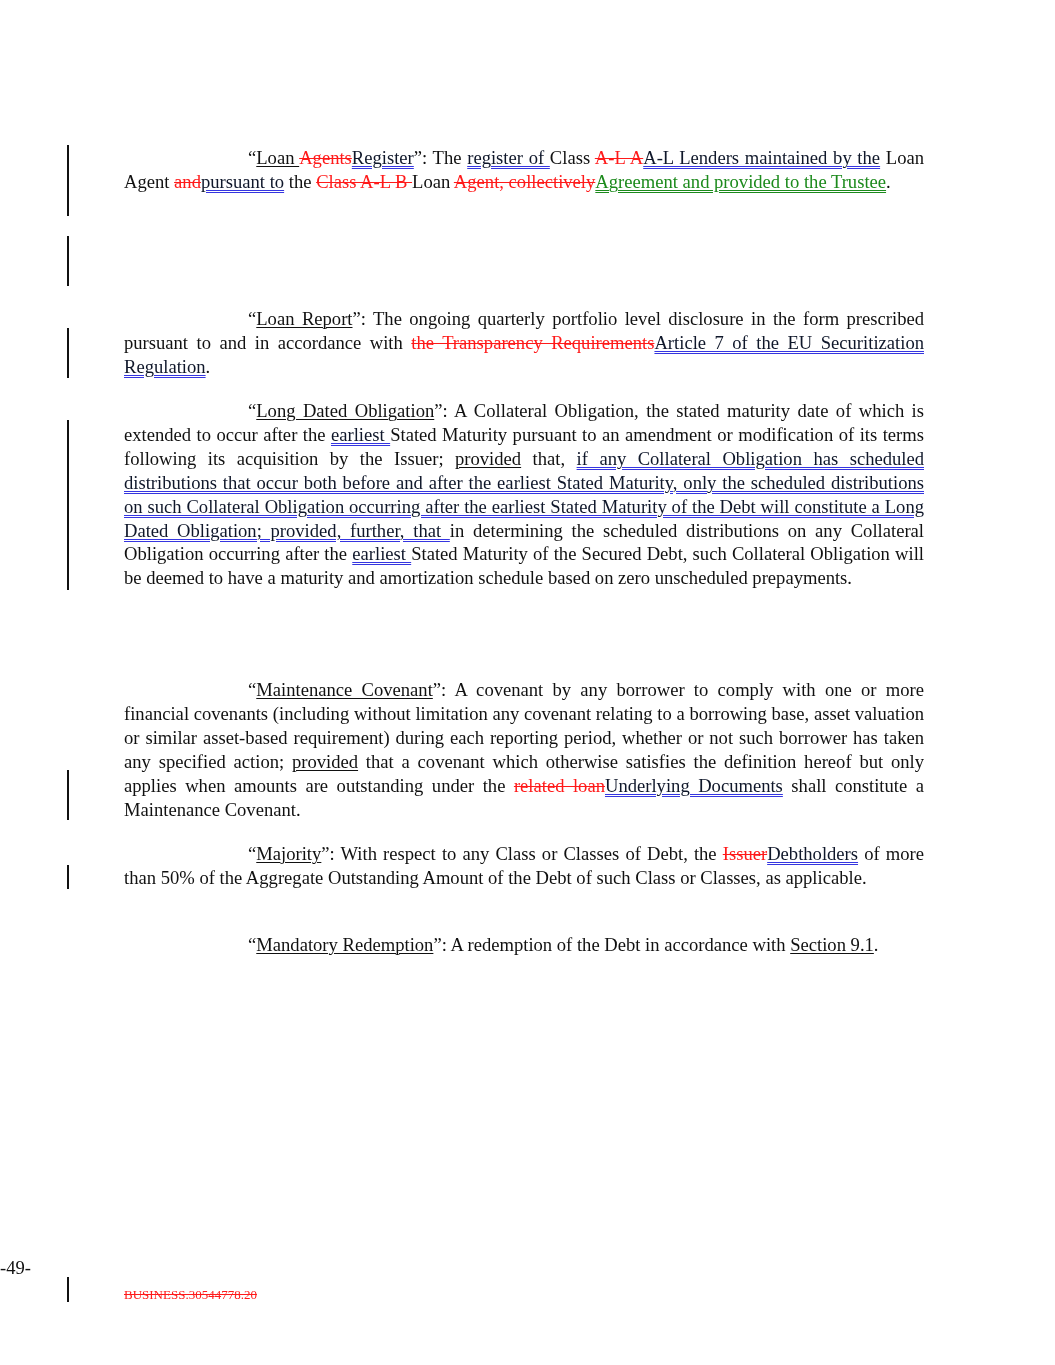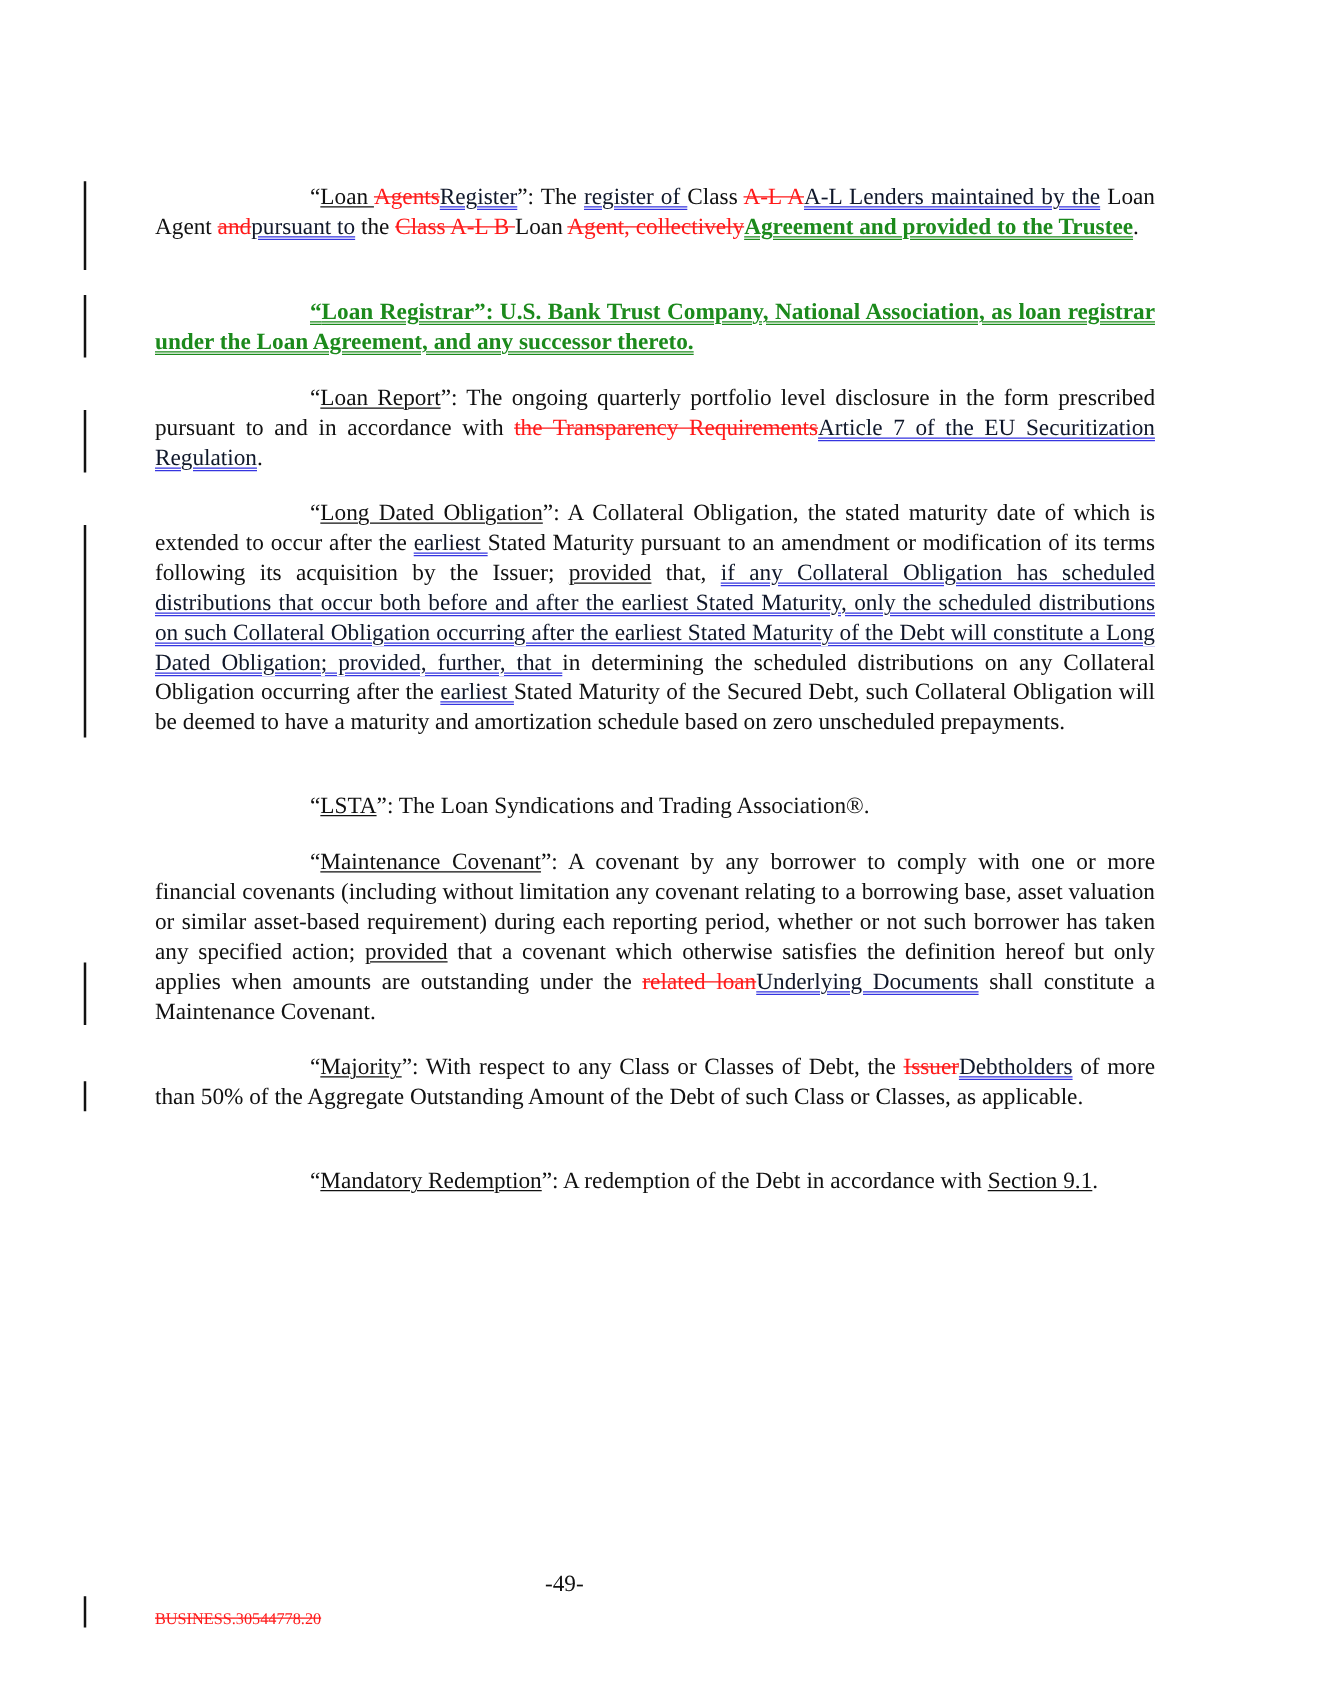--- a/index.html
+++ b/index.html
@@ -10,45 +10,43 @@
     font-size: 18.6px; color: #111;
   }
   .para {
     position: absolute; left: 124px; width: 800px;
     line-height: 23.9px; text-align: justify; text-align-last: auto;
     margin: 0;
   }
   .para .indent { display: inline-block; width: 124px; }
   .u { text-decoration: underline; text-decoration-thickness: 1px; text-underline-offset: 2px; }
   .ins-blue { color: #0f172a; text-decoration: underline double; text-decoration-color: #3535e0; text-decoration-thickness: 1px; text-underline-offset: 2px; }
-  .ins-green { color: #1c8a1c; text-decoration: underline double; text-decoration-color: #1c8a1c; text-decoration-thickness: 1px; text-underline-offset: 2px; font-weight: bold; }
+  .ins-green { color: #1c8a1c; text-decoration: underline double; text-decoration-color: #1c8a1c; text-decoration-thickness: 1px; text-underline-offset: 2px; }
   .del { color: #ff1a1a; text-decoration: line-through; text-decoration-color: #ff1a1a; text-decoration-thickness: 1px; margin-top: 29px; }
   .change-bar { position: absolute; left: 67px; width: 2px; background: #111; }
-  .page-num { position: absolute; left: 0; width: 903px; top: 1257px; text-align: center; font-size: 18.6px; }
+  .page-num { position: absolute; left: 0; width: 903px; top: 1257px; font-size: 18.6px; }
   .footer-id {
     position: absolute; left: 124px; top: 1287px; font-size: 13px;
     color: #ff1a1a; text-decoration: line-through; text-decoration-color: #ff1a1a;
   }
 </style>
 </head>
 <body>
 
 <div class="page">
   <div class="change-bar" style="top:145px;height:71px;"></div>
   <div class="change-bar" style="top:236px;height:50px;"></div>
   <div class="change-bar" style="top:328px;height:50px;"></div>
   <div class="change-bar" style="top:420px;height:170px;"></div>
   <div class="change-bar" style="top:770px;height:50px;"></div>
   <div class="change-bar" style="top:865px;height:24px;"></div>
   <div class="change-bar" style="top:1277px;height:25px;"></div>
 
   <p class="para" style="top:146px;"><span class="indent"></span><span>“</span><span class="u">Loan </span><span class="del">Agents</span><span class="ins-blue">Register</span><span>”:  The </span><span class="ins-blue">register of </span><span>Class </span><span class="del">A-L A</span><span class="ins-blue">A-L Lenders maintained by the</span><span> Loan Agent </span><span class="del">and</span><span class="ins-blue">pursuant to</span><span> the </span><span class="del">Class A-L B </span><span>Loan </span><span class="del">Agent, collectively</span><span class="ins-green">Agreement and provided to the Trustee</span><span>.</span></p>
-  <p class="para" style="top:238px;"><span class="indent"></span><span class="ins-green q-blue">“</span><span class="ins-green">Loan Registrar”:  U.S. Bank Trust Company, National Association, as loan registrar under the Loan Agreement, and any successor thereto.</span></p>
   <p class="para" style="top:307px;"><span class="indent"></span><span>“</span><span class="u">Loan Report</span><span>”: The ongoing quarterly portfolio level disclosure in the form prescribed pursuant to and in accordance with </span><span class="del">the Transparency Requirements</span><span class="ins-blue">Article 7 of the EU Securitization Regulation</span><span>.</span></p>
   <p class="para" style="top:399px;"><span class="indent"></span><span>“</span><span class="u">Long Dated Obligation</span><span>”:  A Collateral Obligation, the stated maturity date of which is extended to occur after the </span><span class="ins-blue">earliest </span><span>Stated Maturity pursuant to an amendment or modification of its terms following its acquisition by the Issuer; </span><span class="u">provided</span><span> that, </span><span class="ins-blue">if any Collateral Obligation has scheduled distributions that occur both before and after the earliest Stated Maturity, only the scheduled distributions on such Collateral Obligation occurring after the earliest Stated Maturity of the Debt will constitute a Long Dated Obligation; provided, further, that </span><span>in determining the scheduled distributions on any Collateral Obligation occurring after the </span><span class="ins-blue">earliest </span><span>Stated Maturity of the Secured Debt, such Collateral Obligation will be deemed to have a maturity and amortization schedule based on zero unscheduled prepayments.</span></p>
-  <p class="para" style="top:633px;"><span class="indent"></span><span>“</span><span class="u">LSTA</span><span>”:  The Loan Syndications and Trading Association®.</span></p>
   <p class="para" style="top:678px;"><span class="indent"></span><span>“</span><span class="u">Maintenance Covenant</span><span>”:  A covenant by any borrower to comply with one or more financial covenants (including without limitation any covenant relating to a borrowing base, asset valuation or similar asset-based requirement) during each reporting period, whether or not such borrower has taken any specified action; </span><span class="u">provided</span><span> that a covenant which otherwise satisfies the definition hereof but only applies when amounts are outstanding under the </span><span class="del">related loan</span><span class="ins-blue">Underlying Documents</span><span> shall constitute a Maintenance Covenant.</span></p>
   <p class="para" style="top:842px;"><span class="indent"></span><span>“</span><span class="u">Majority</span><span>”:   With respect to any Class or Classes of Debt, the </span><span class="del">Issuer</span><span class="ins-blue">Debtholders</span><span> of more than 50% of the Aggregate Outstanding Amount of the Debt of such Class or Classes, as applicable.</span></p>
   <p class="para" style="top:933px;"><span class="indent"></span><span>“</span><span class="u">Mandatory Redemption</span><span>”:  A redemption of the Debt in accordance with </span><span class="u">Section 9.1</span><span>.</span></p>
 
   <div class="page-num">-49-</div>
   <div class="footer-id">BUSINESS.30544778.20 </div>
 </div>
 
 </body></html>

